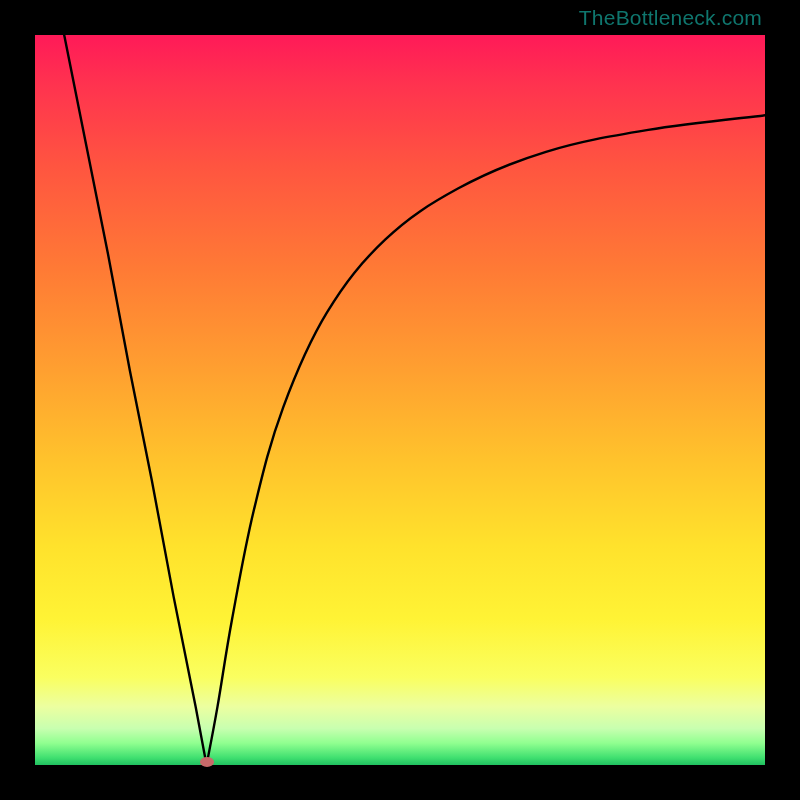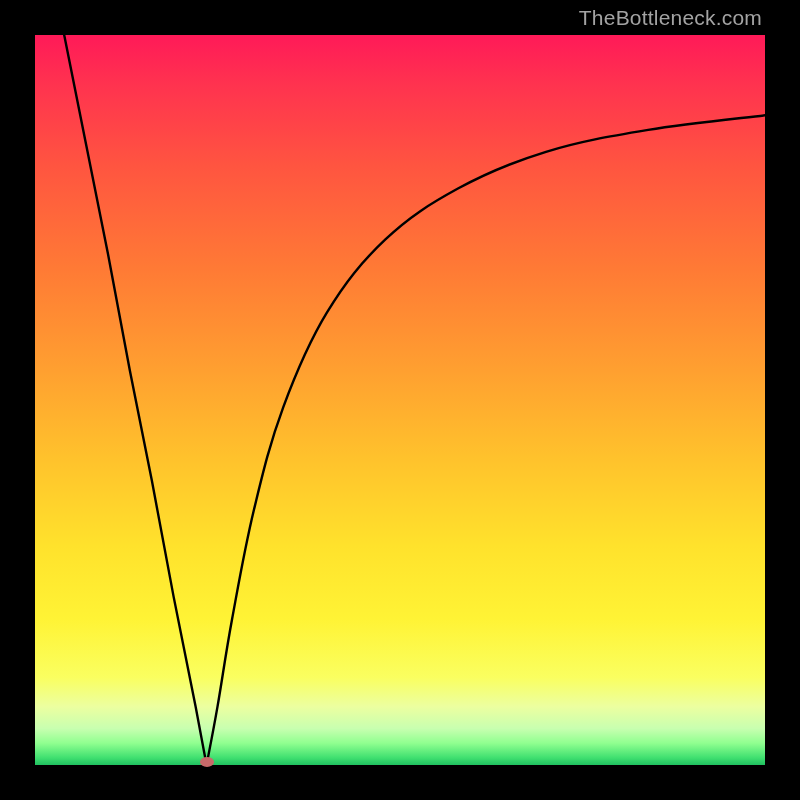--- a/index.html
+++ b/index.html
@@ -38,21 +38,21 @@
       #c8ffb0 95%,
       #90ff90 97%,
       #40e070 99%,
       #20c060 100%
     );
   }
   .watermark {
     position: absolute;
     top: 6px;
     right: 38px;
-    color: #a3a3a3;
+    color: #0f766e;
     font-size: 21px;
     font-weight: 400;
     letter-spacing: 0.2px;
     z-index: 5;
   }
   svg.curve {
     position: absolute;
     left: 0;
     top: 0;
     width: 730px;

